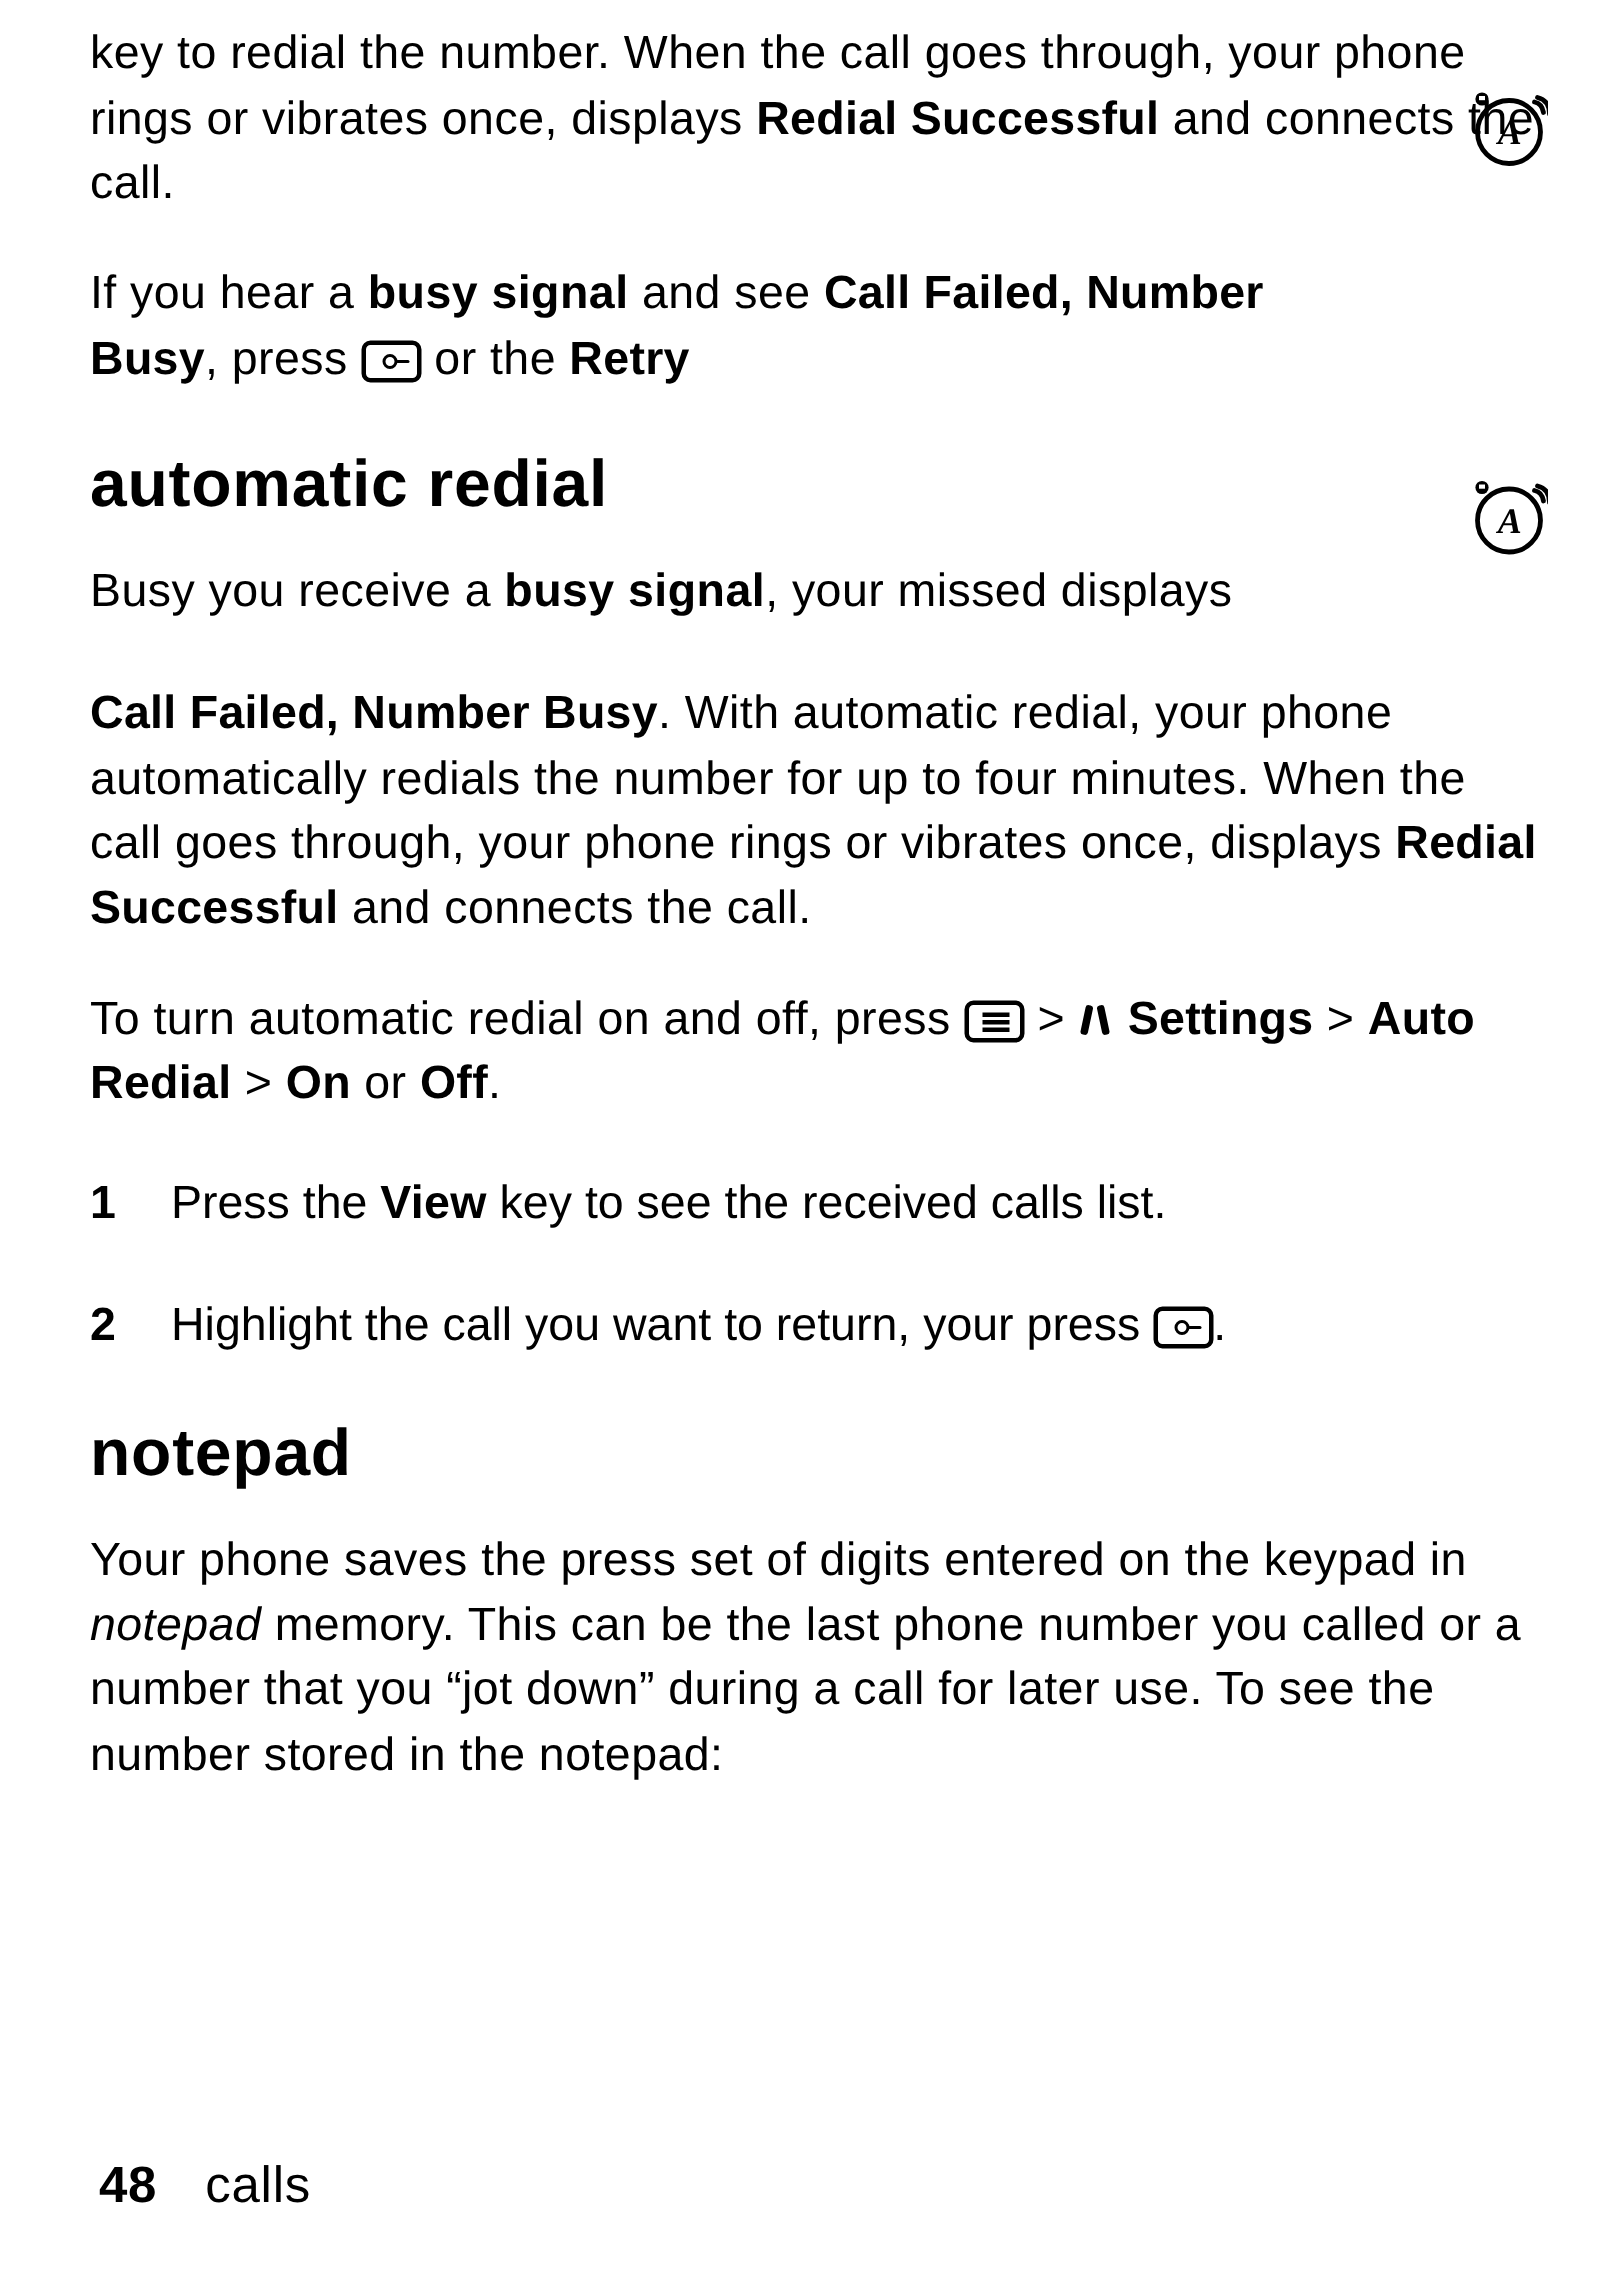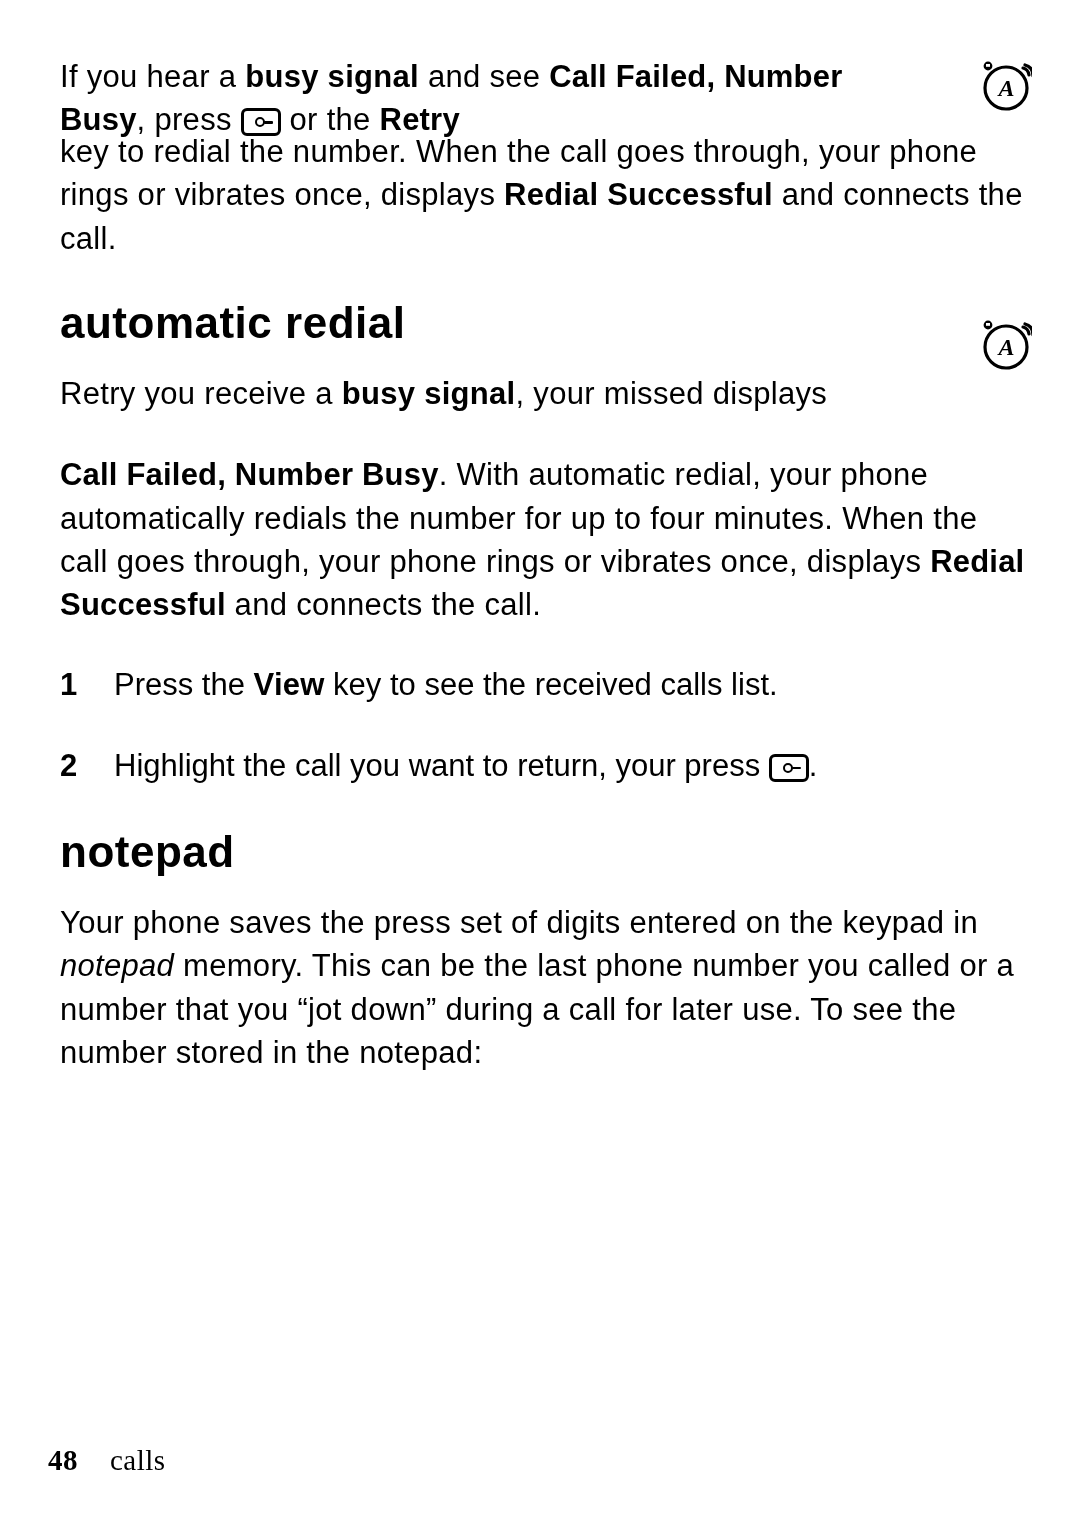--- a/index.html
+++ b/index.html
@@ -125,25 +125,24 @@
     counter-increment: step;
     content: counter(step);
     position: absolute;
     left: 0; top: 0;
     font-family: "Arial Narrow", "Helvetica Condensed", Arial, sans-serif;
     font-weight: 700;
   }
   
   .footer {
     position: absolute;
-    left: 48px;
+    left: 66px;
     bottom: 44px;
-    font-size: 29px;
+    font-size: 34px;
     letter-spacing: 0.5px;
-    font-family: Liberation Serif, serif;
   }
   .footer .pagenum { font-weight: 700; margin-right: 32px; }
 
   
   .acc-stroke { fill: none; stroke: #000; stroke-width: 3.2; }
 </style>
 </head>
 <body>
 
 <div class="page">
@@ -152,47 +151,50 @@
     <svg viewBox="0 0 56 56">
       <circle class="acc-stroke" cx="30" cy="32" r="21"></circle>
       <text x="30.5" y="40" font-family="Georgia,serif" font-size="24" font-style="italic" font-weight="700" text-anchor="middle" fill="#000">A</text>
       <circle cx="12" cy="10" r="4.4" fill="#000"></circle>
       <rect x="10" y="8" width="4" height="2.8" fill="#fff"></rect>
       <path class="acc-stroke" d="M47 12 q5 1 6 7" stroke-linecap="round"></path>
       <path class="acc-stroke" d="M49 9 q8 2 8 11" stroke-linecap="round"></path>
     </svg>
   </span>
 
+  <p class="body pullback">
+    <span> key to redial the number. When the call goes through, your phone rings or vibrates once, displays </span><span class="cond">Redial Successful</span><span> and connects the call.</span>
+  </p>
   <p class="body wrap-icon">
     <span>If you hear a </span><strong>busy signal</strong><span> and see </span><span class="cond">Call Failed, Number Busy</span><span>, press </span><span class="key-send"></span><span> or the </span><span class="cond">Retry</span>
-  </p>
-  <p class="body pullback">
-    <span> key to redial the number. When the call goes through, your phone rings or vibrates once, displays </span><span class="cond">Redial Successful</span><span> and connects the call.</span>
   </p>
 
   <h2 class="sechead">automatic redial</h2>
 
   <span class="acc-icon pos2">
     <svg viewBox="0 0 56 56">
       <circle class="acc-stroke" cx="30" cy="32" r="21"></circle>
       <text x="30.5" y="40" font-family="Georgia,serif" font-size="24" font-style="italic" font-weight="700" text-anchor="middle" fill="#000">A</text>
       <circle cx="12" cy="10" r="4.4" fill="#000"></circle>
       <rect x="10" y="8" width="4" height="2.8" fill="#fff"></rect>
       <path class="acc-stroke" d="M47 12 q5 1 6 7" stroke-linecap="round"></path>
       <path class="acc-stroke" d="M49 9 q8 2 8 11" stroke-linecap="round"></path>
     </svg>
   </span>
 
   <p class="body wrap-icon2">
-    <span>Retry you receive a </span><strong>busy signal</strong><span>, your missed displays </span>
+    <span>Busy you receive a </span><strong>busy signal</strong><span>, your missed displays </span>
   </p>
   <p class="body pullback">
     <span class="cond">Call Failed, Number Busy</span><span>. With automatic redial, your phone automatically redials the number for up to four minutes. When the call goes through, your phone rings or vibrates once, displays </span><span class="cond">Redial Successful</span><span> and connects the call.</span>
   </p>
 
+  <p class="body">
+    <span>To turn automatic redial on and off, press </span><span class="key-menu"></span><span> &gt; </span><span class="tools-icon"></span><span class="cond"> Settings</span><span> &gt; </span><span class="cond">Auto Redial</span><span> &gt; </span><span class="cond">On</span><span> or </span><span class="cond">Off</span><span>.</span>
+  </p>
 
 
 
   <ol class="steps">
     <li>
       <span>Press the </span><span class="cond">View</span><span> key to see the received calls list.</span>
     </li>
     <li>
       <span>Highlight the call you want to return, your press </span><span class="key-send"></span><span>.</span>
     </li>

